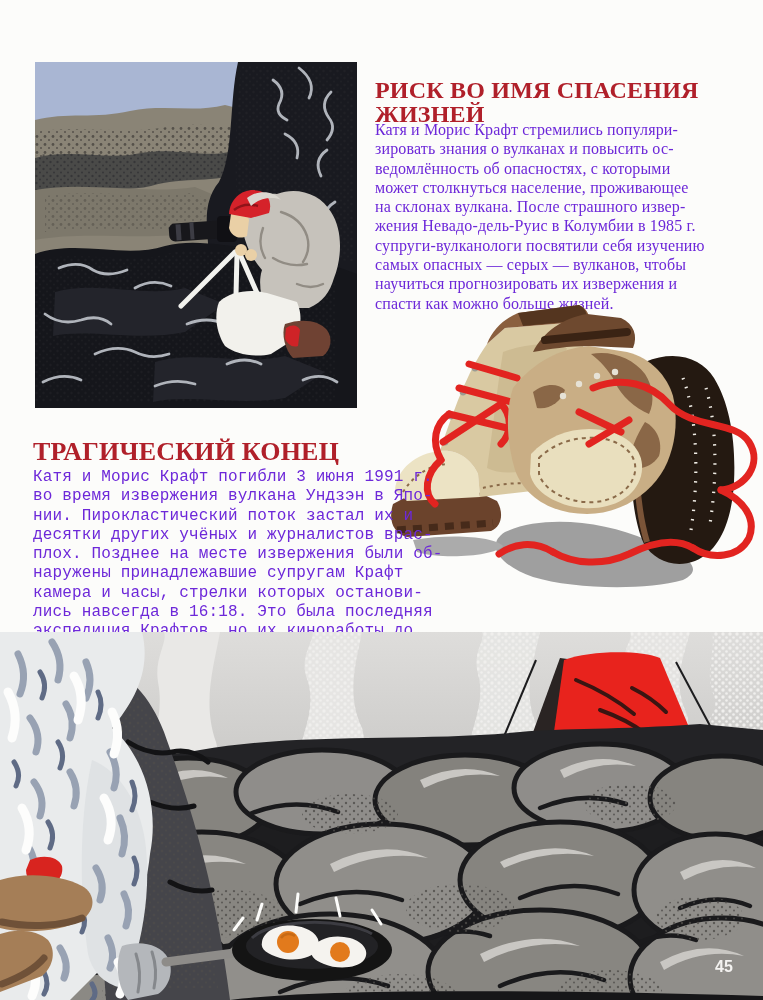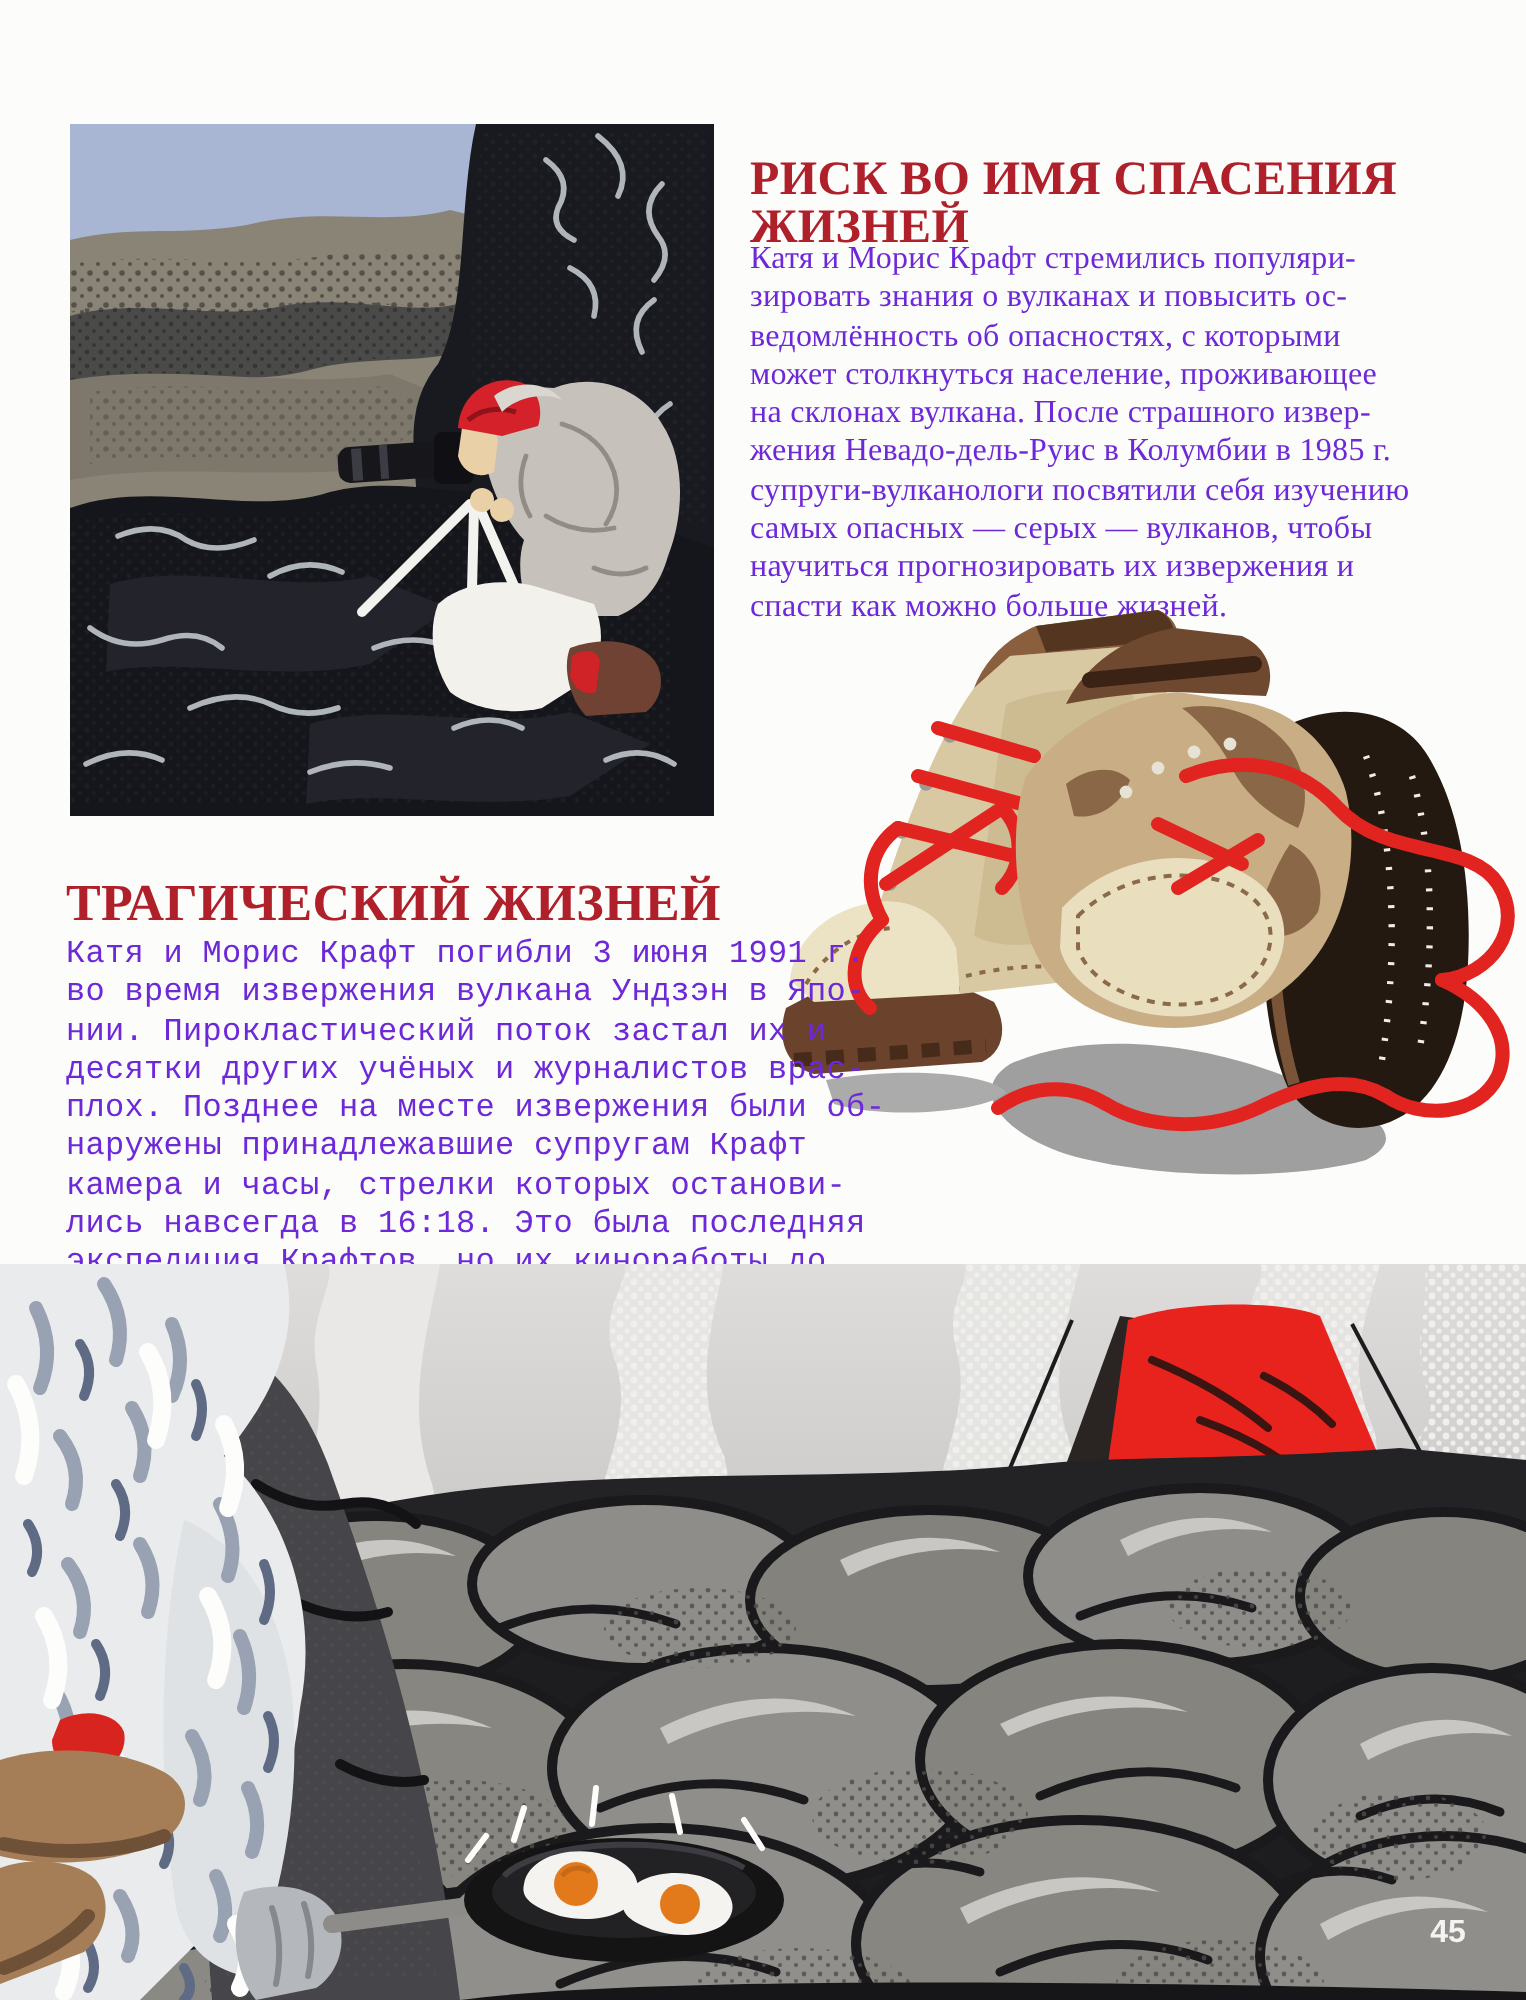--- a/index.html
+++ b/index.html
@@ -192,21 +192,21 @@
           <path d="M338,198 C360,208 374,226 366,246 C356,266 328,268 310,256"></path>
           <path d="M310,256 C290,244 266,252 246,262 C220,274 190,272 170,260"></path>
           <path d="M170,260 C150,248 130,252 116,262"></path>
           <path d="M196,120 L238,140"></path>
           <path d="M206,152 L246,128"></path>
         </g>
       </g>
     </svg>
   </figure>
 
-  <h2 class="heading tragic">ТРАГИЧЕСКИЙ ЖИЗНЕЙ</h2>
+  <h2 class="heading tragic">ТРАГИЧЕСКИЙ КОНЕЦ</h2>
   <p class="bodytext tragic">Катя и Морис Крафт погибли 3 июня 1991 г.
 во время извержения вулкана Ундзэн в Япо-
 нии. Пирокластический поток застал их и
 десятки других учёных и журналистов врас-
 плох. Позднее на месте извержения были об-
 наружены принадлежавшие супругам Крафт
 камера и часы, стрелки которых останови-
 лись навсегда в 16:18. Это была последняя
 экспедиция Крафтов, но их киноработы до
 сих пор говорят их голосами.</p>

